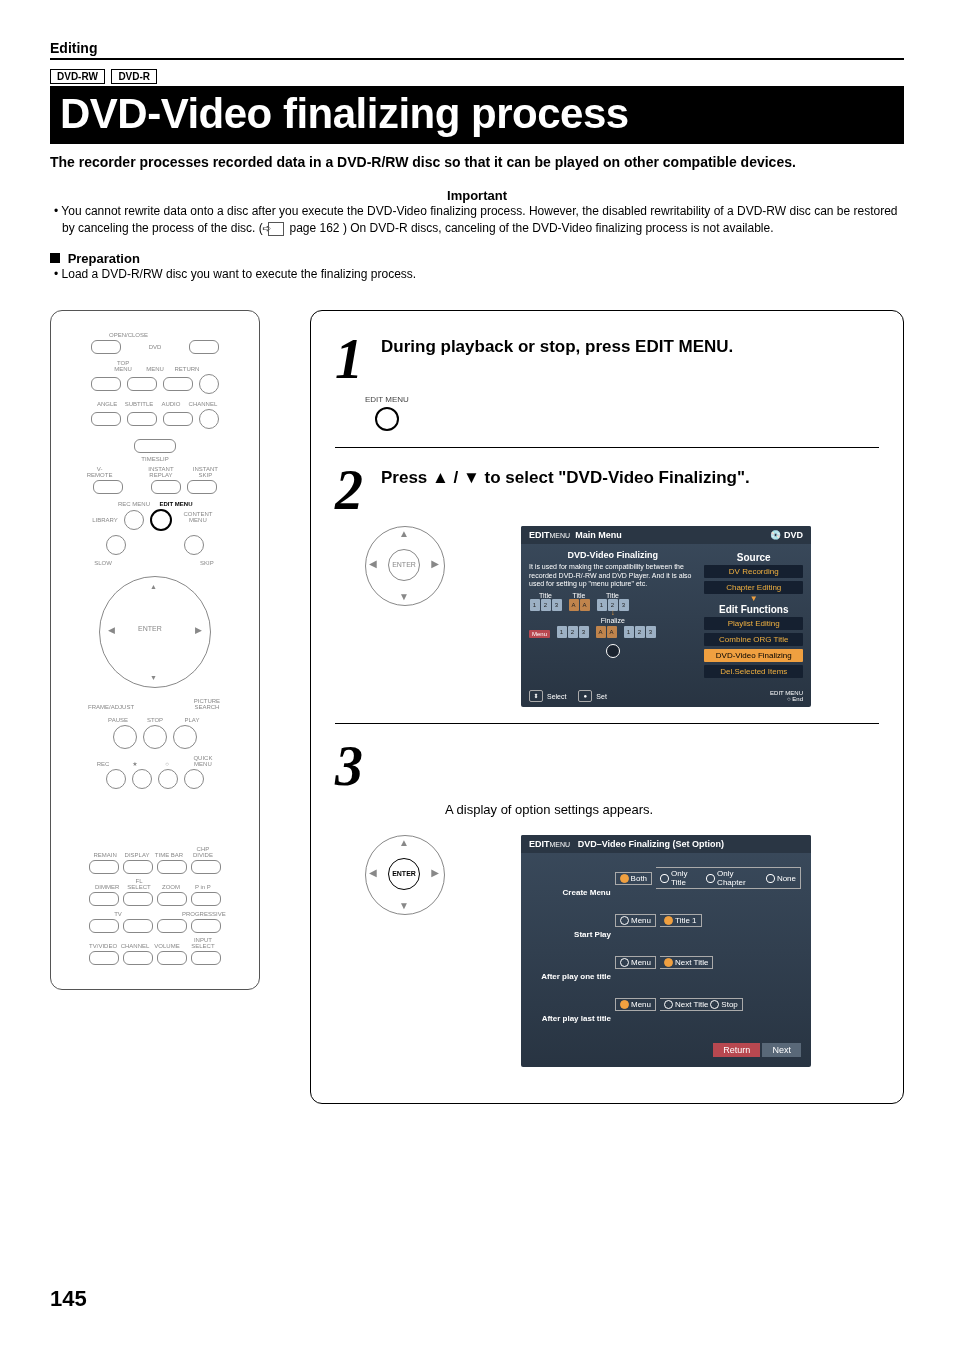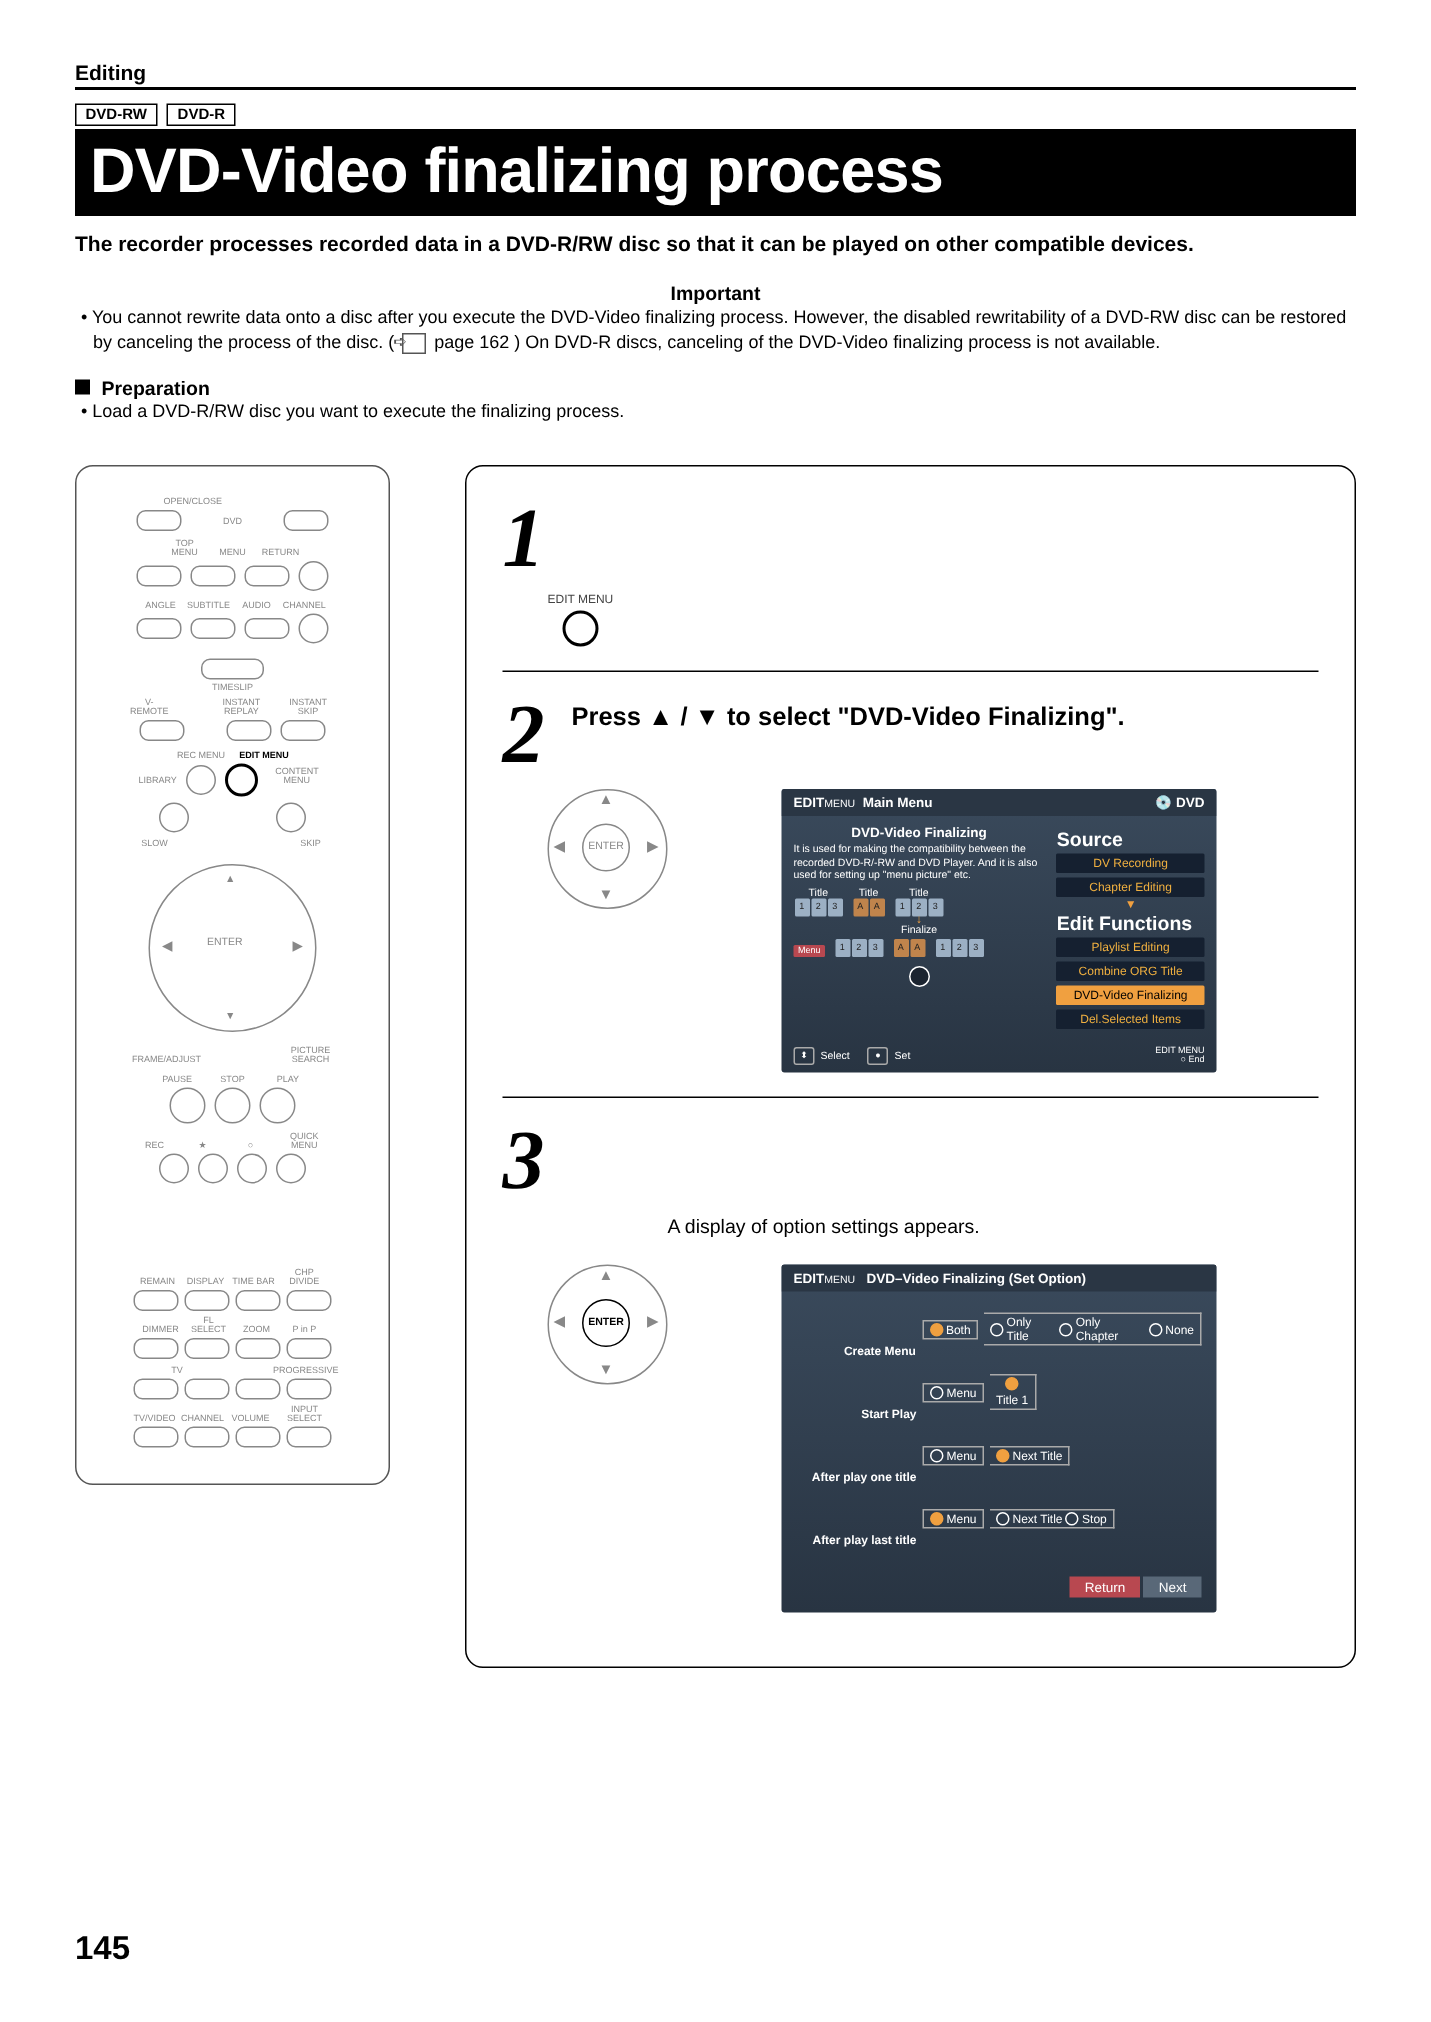--- a/index.html
+++ b/index.html
@@ -331,22 +331,23 @@
     text-align: center;
     padding: 2px;
     margin-bottom: 3px;
     border-radius: 1px;
   }
   .menu-item.hl {
     background: #f0a040;
     color: #000;
   }
   .menu-label {
-    font-size: 13px;
-    font-weight: bold;
+    font-size: 10px;
+    font-weight: bold;
+    text-align: center;
     margin: 2px 0;
   }
   .scr-foot {
     display: flex;
     justify-content: space-between;
     padding: 3px 8px 5px;
     font-size: 7px;
   }
   .scr-foot .grp {
     display: flex;
@@ -609,20 +610,21 @@
           <span class="rlabel" style="width:38px">INPUT SELECT</span>
         </div>
         <div><span class="rbtn"></span><span class="rbtn"></span><span class="rbtn"></span><span class="rbtn"></span></div>
       </div>
     </div>
 
     <div class="right-col">
 
       <div class="step">
         <div class="step-num">1</div>
+        <div class="step-title">During playback or stop, press EDIT MENU.</div>
       </div>
       <div class="mini-graphic">
         <div class="editmenu-btn">
           <span>EDIT MENU</span>
           <div class="circle-btn"></div>
         </div>
       </div>
       <div class="step-divider"></div>
 
       <div class="step">
@@ -728,21 +730,21 @@
                     <span class="rdot"></span>
                     <span>None</span> 
                   </span>
                 </div>
                 <div class="opt-row">
                   <div class="opt-l">Start Play</div>
                   <span class="opt-box">
                     <span class="rdot"></span>
                     <span>Menu</span>
                   </span>
-                  <span class="opt-box" style="border-left: none; flex-direction: column;">
+                  <span class="opt-box" style="border-left: none;">
                     <span class="rdot sel"></span>
                     <span>Title 1</span> 
                   </span>
                 </div>
                 <div class="opt-row">
                   <div class="opt-l">After play one title</div>
                   <span class="opt-box">
                     <span class="rdot"></span>
                     <span>Menu</span>
                   </span>

